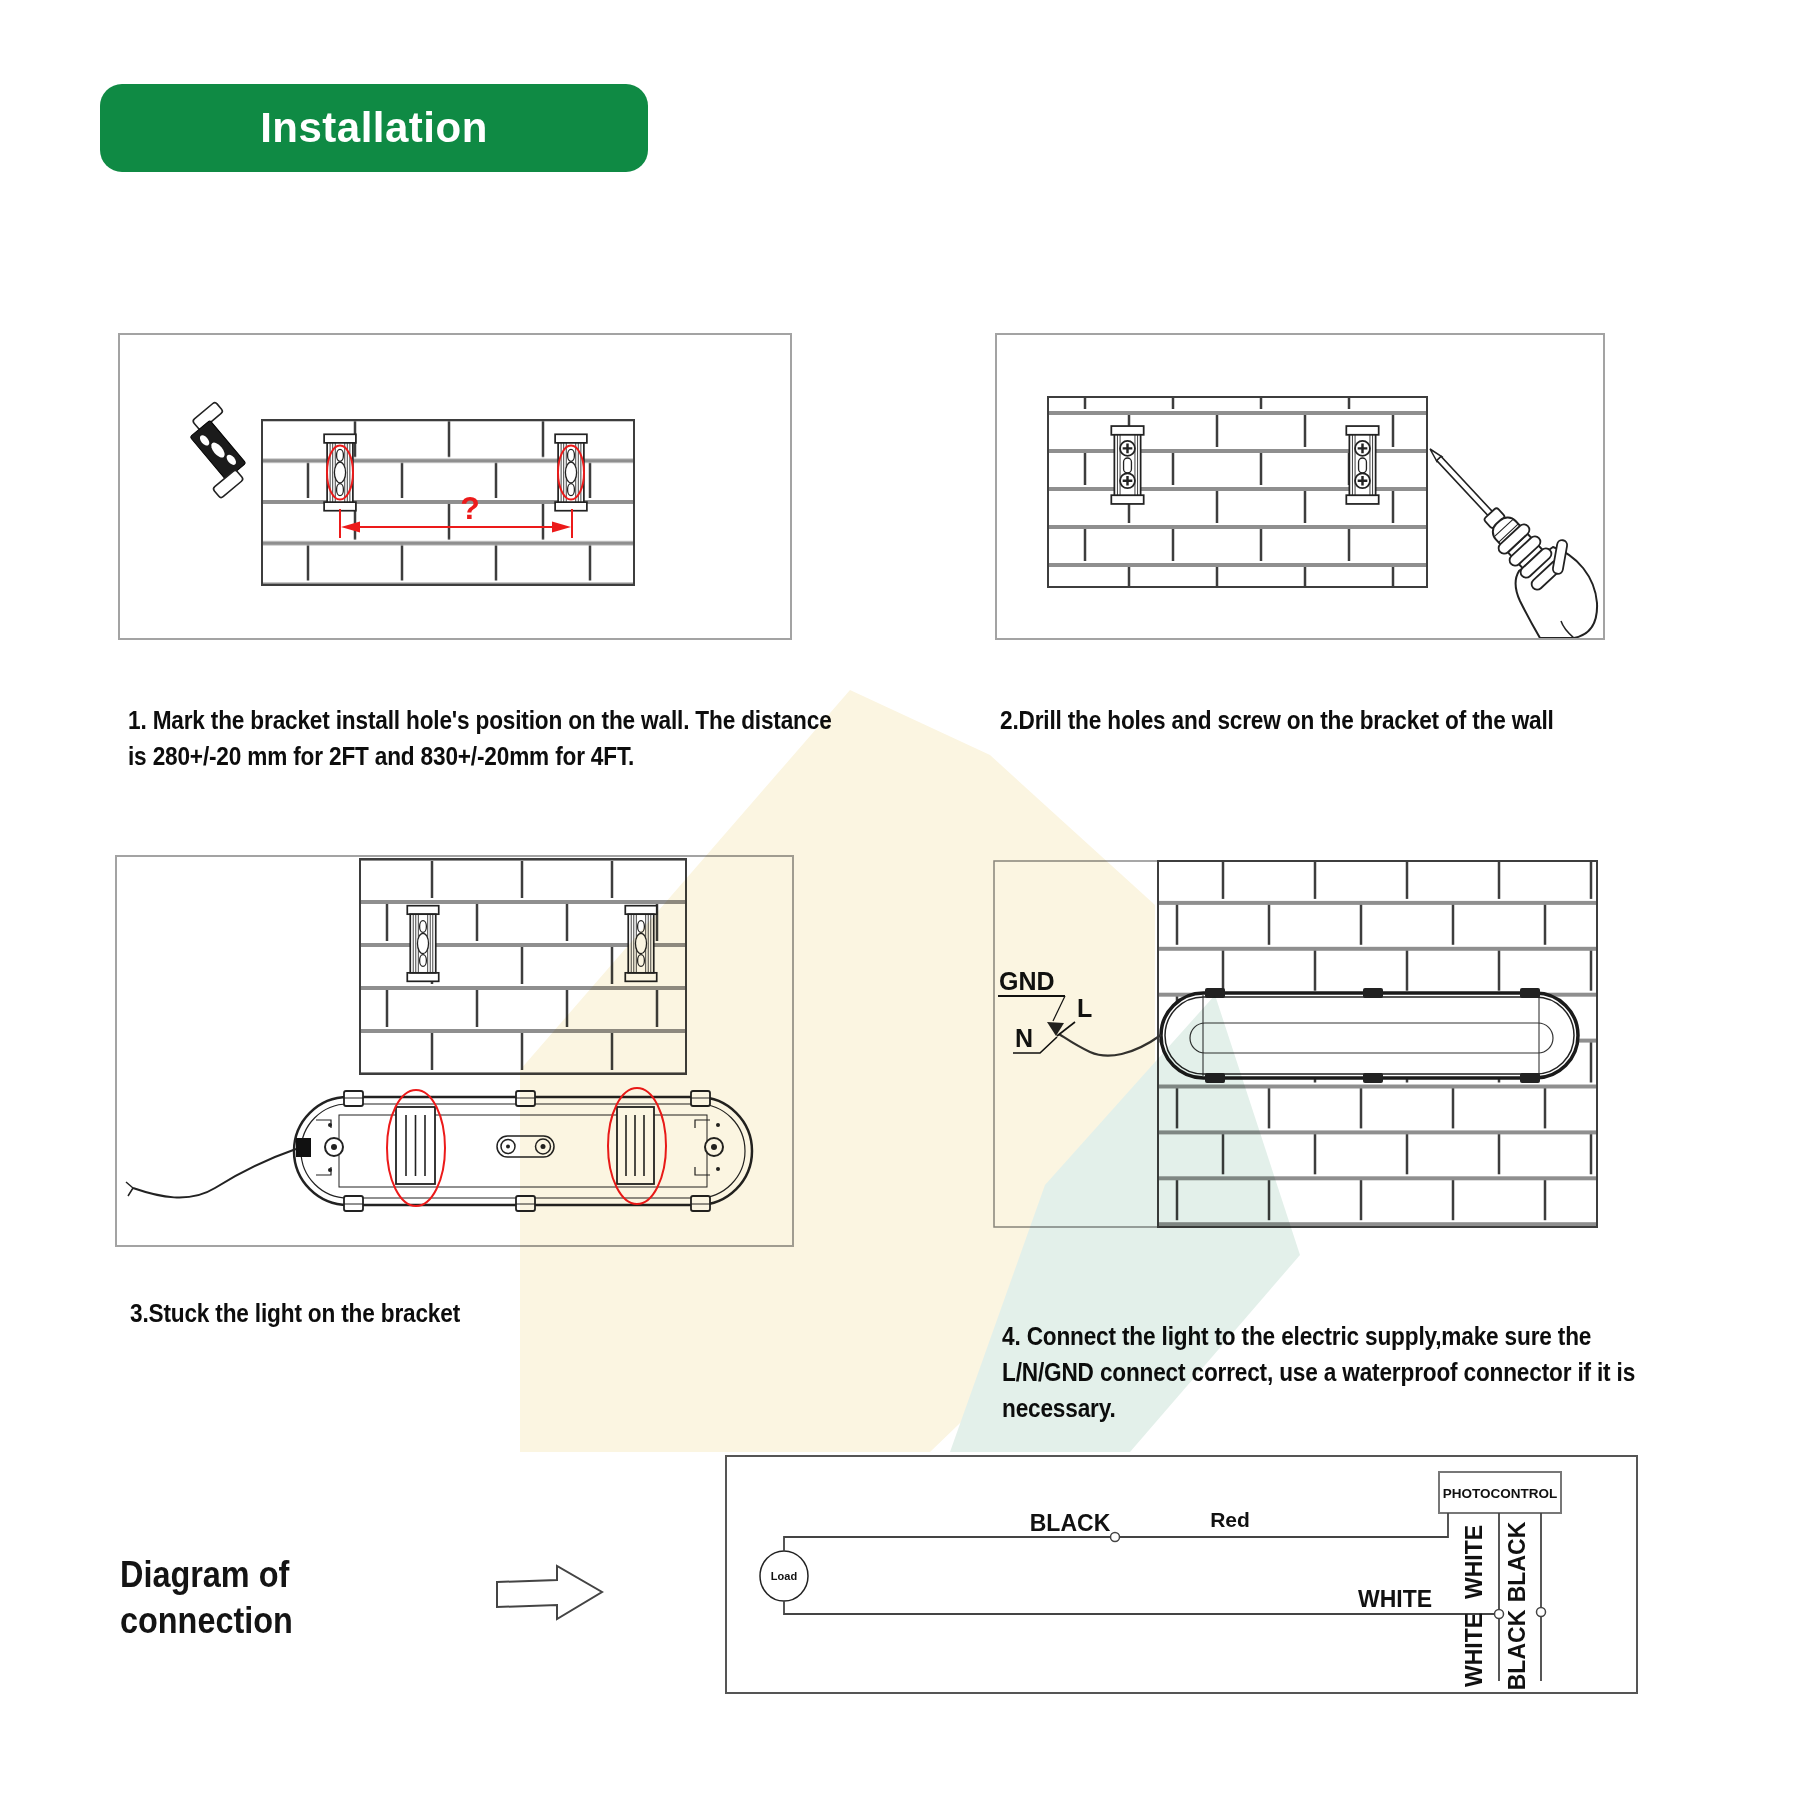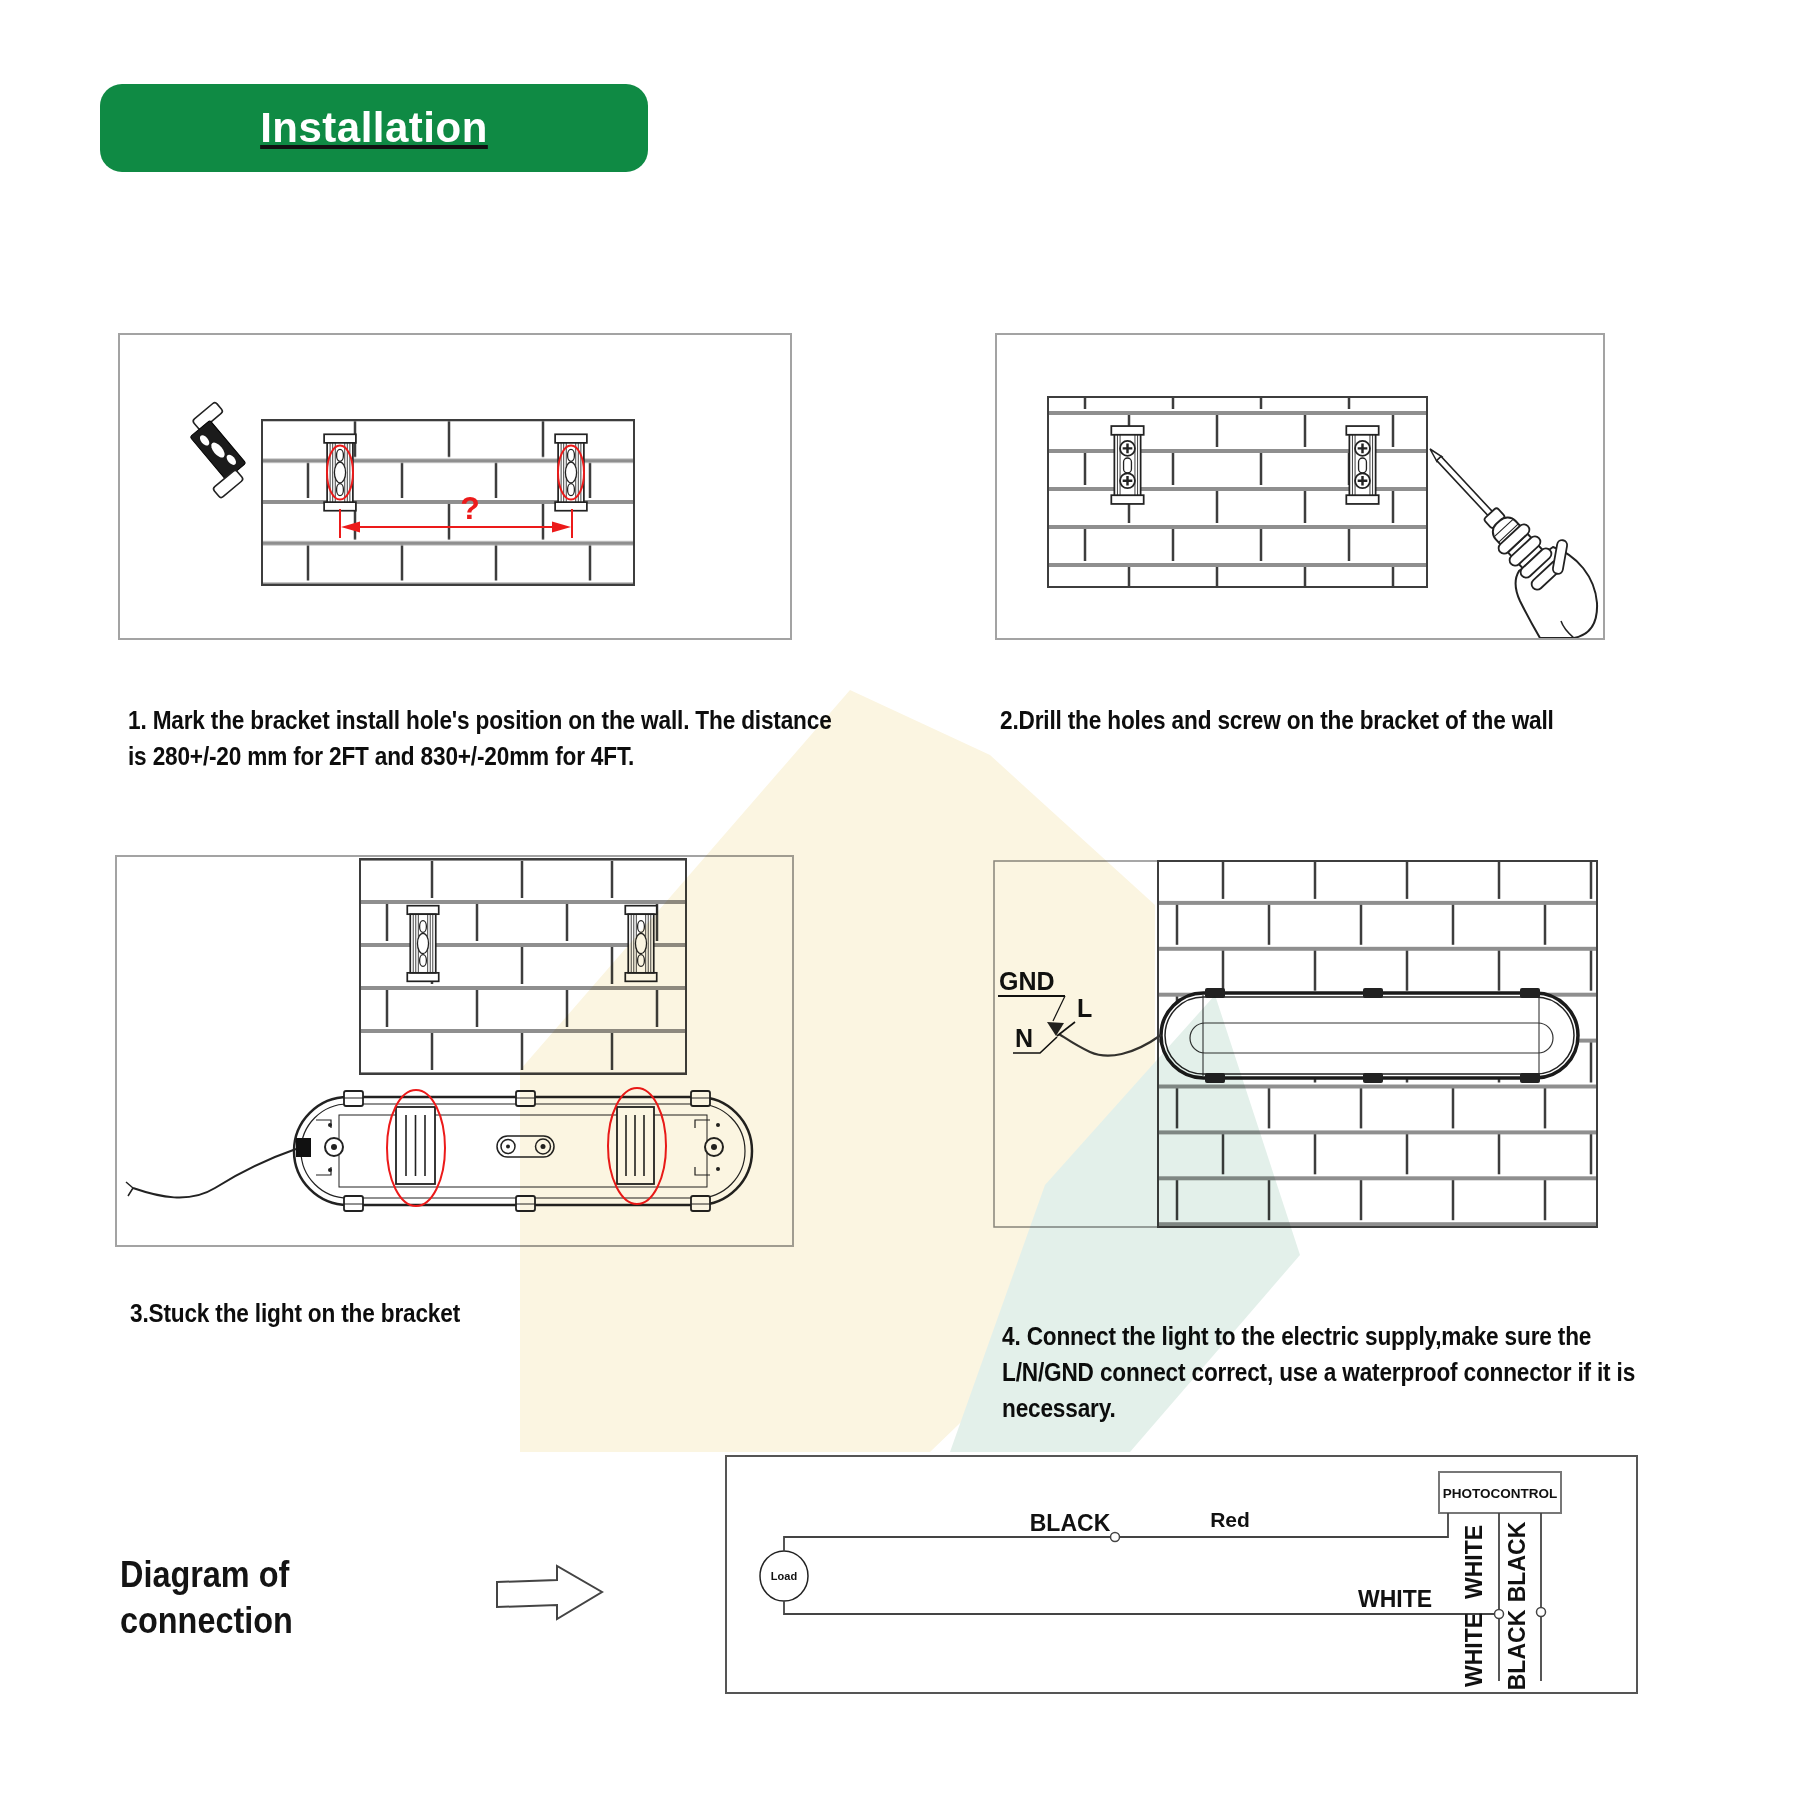--- a/index.html
+++ b/index.html
@@ -1,20 +1,20 @@
 <!DOCTYPE html>
 <html><head>
 <meta charset="utf-8">
 <style>
   html,body{margin:0;padding:0;background:#fff;}
   #page{position:relative;width:1796px;height:1796px;background:#ffffff;overflow:hidden;
         font-family:"Liberation Sans",sans-serif;color:#111;}
   .abs{position:absolute;}
   #badge{left:100px;top:84px;width:548px;height:88px;background:#0F8A44;border-radius:22px;
-         display:flex;align-items:center;justify-content:center;text-decoration:underline;}
+         display:flex;align-items:center;justify-content:center;}
   #badge span{color:#fff;font-size:42px;font-weight:bold;letter-spacing:.5px;}
   .panel{border:2px solid #a3a3a3;background:transparent;}
   .panel svg{display:block;}
   #panel4{border:1.5px solid #8a8a8a;}
   .caption{font-weight:bold;font-size:26px;line-height:36px;letter-spacing:-0.2px;
            transform:scaleX(0.87);transform-origin:0 0;color:#0d0d0d;}
   #conn-title{font-weight:bold;font-size:36px;line-height:46px;transform:scaleX(0.9);
               transform-origin:0 0;color:#141414;}
   svg text{font-family:"Liberation Sans",sans-serif;}
   #watermark{pointer-events:none;mix-blend-mode:multiply;}

